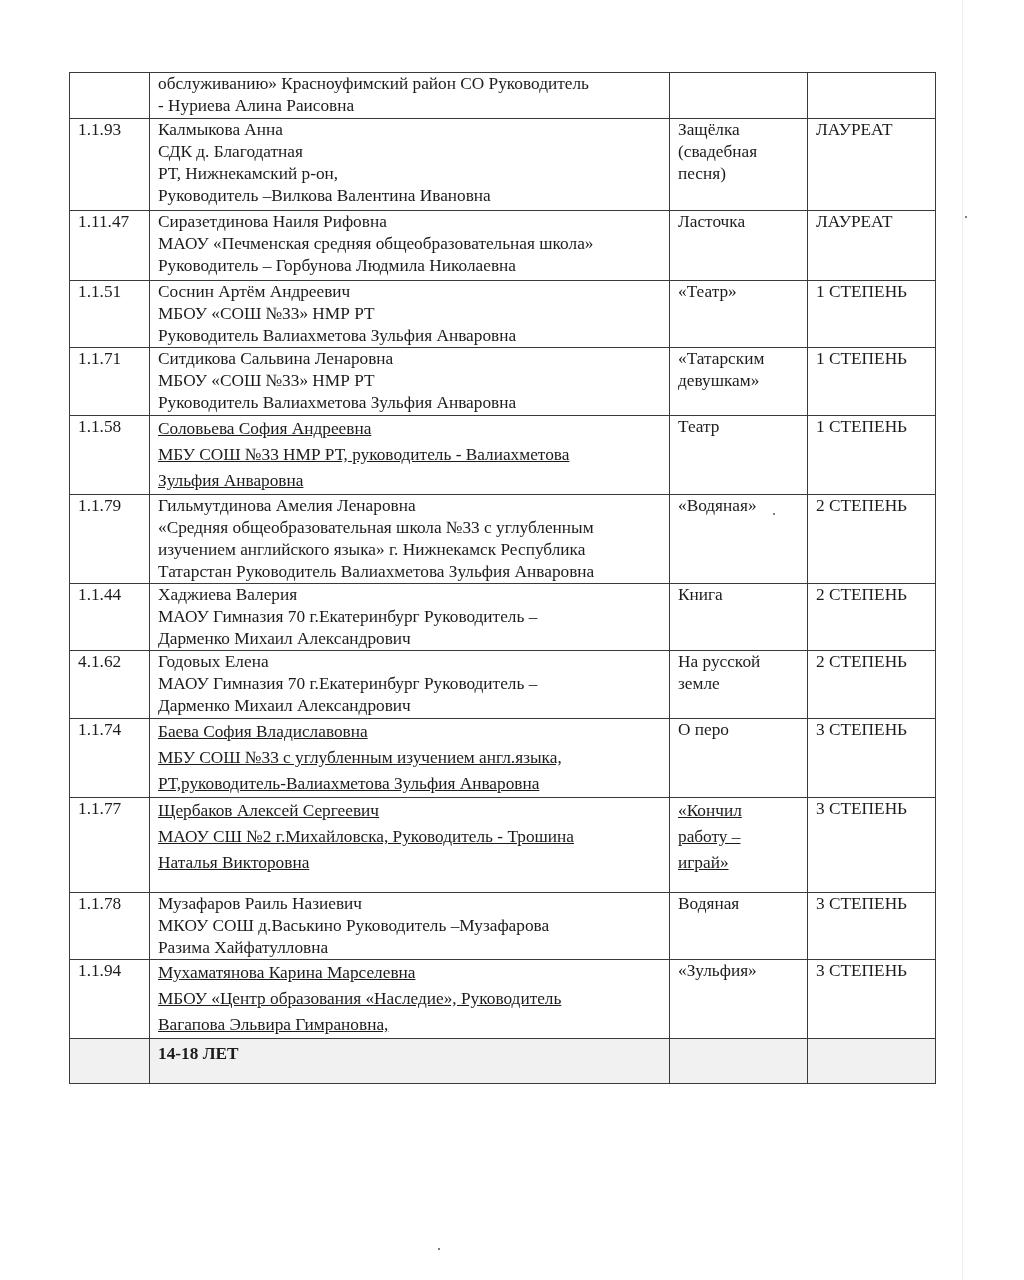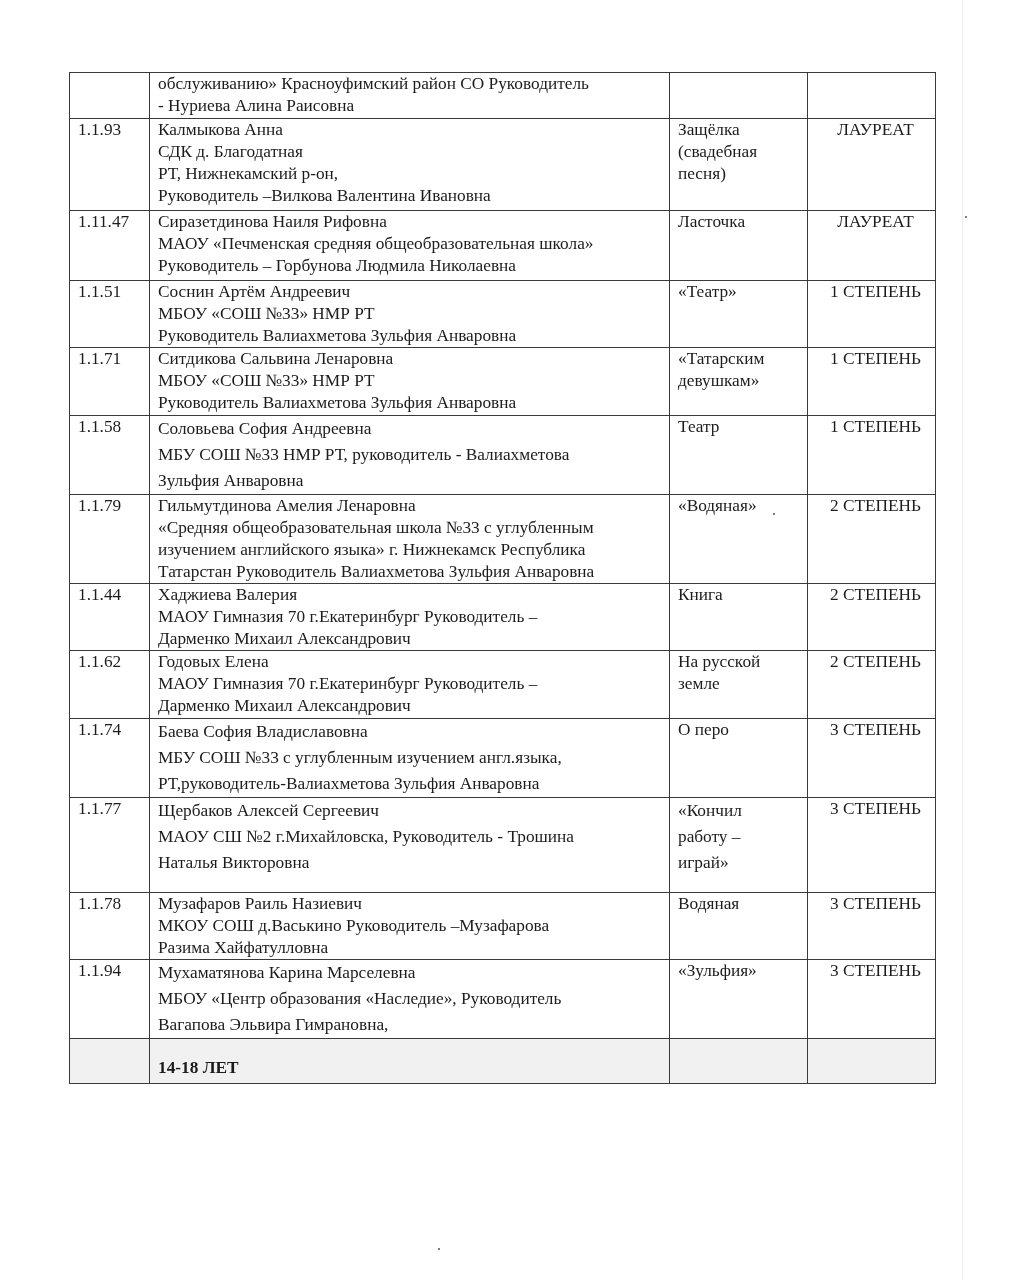--- a/index.html
+++ b/index.html
@@ -46,28 +46,28 @@
       padding: 0 0 0 8px;
       overflow: hidden;
     }
     col.c-num { width: 80px; }
     col.c-info { width: 520px; }
     col.c-title { width: 138px; }
     col.c-award { width: 128px; }
     td.num { padding-left: 8px; }
     td.info { padding-left: 11px; }
     td.title { padding-left: 8px; }
-    td.award { padding-left: 9px; text-align: center; }
+    td.award { padding-left: 9px; }
     .line { display: block; white-space: nowrap; }
-    .line.loose { line-height: 26px; }
+    .line.loose { line-height: 26px; text-decoration: underline; }
     tr.section td { background: #f1f1f1; }
     tr.section .section-label {
       font-weight: bold;
       display: block;
-      padding-top: 18px;
+      padding-top: 4px;
     }
   </style>
 </head>
 <body>
 
 <div class="scan-edge"></div>
 <span class="speck" style="left:965px;top:216px;"></span>
 <span class="speck" style="left:773px;top:513px;"></span>
 <span class="speck" style="left:438px;top:1248px;"></span>
 
@@ -172,21 +172,21 @@
           <span class="line">Хаджиева Валерия</span>
           <span class="line">МАОУ Гимназия 70 г.Екатеринбург    Руководитель –</span>
           <span class="line">Дарменко  Михаил Александрович</span>
         </td>
     <td class="title">
           <span class="line">Книга</span>
         </td>
     <td class="award">2 СТЕПЕНЬ</td>
   </tr>
       <tr style="height: 68px;">
-    <td class="num">1.1.62</td>
+    <td class="num">4.1.62</td>
     <td class="info">
           <span class="line">Годовых Елена</span>
           <span class="line"> МАОУ Гимназия 70 г.Екатеринбург Руководитель –</span>
           <span class="line">Дарменко  Михаил Александрович</span>
         </td>
     <td class="title">
           <span class="line">На русской</span>
           <span class="line">земле</span>
         </td>
     <td class="award">2 СТЕПЕНЬ</td>

